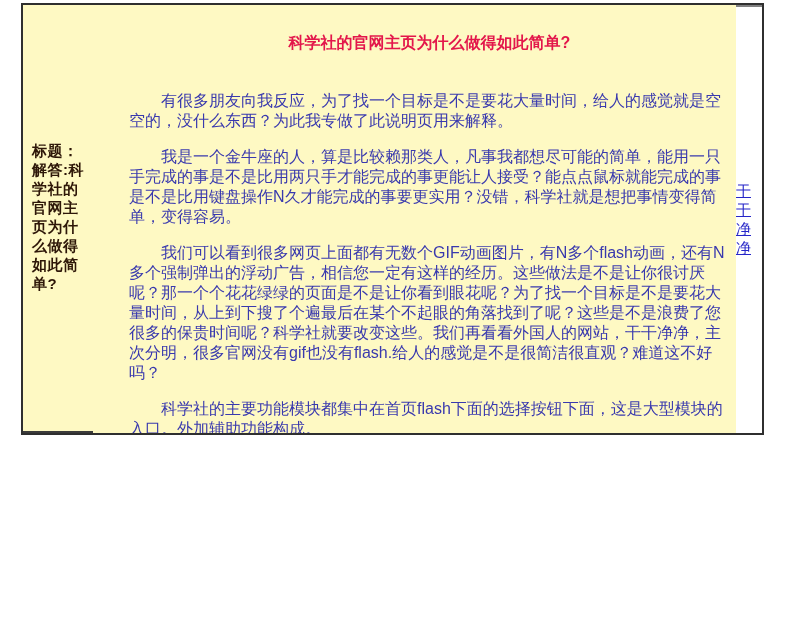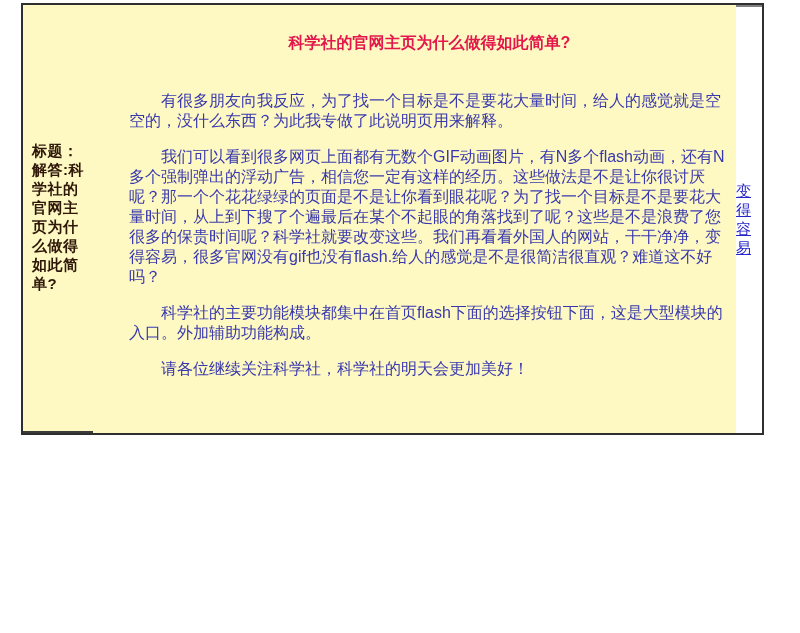--- a/index.html
+++ b/index.html
@@ -76,21 +76,22 @@
 <body>
 
 <div class="frame">
   <div class="title-bar">
     <span>标题： 解答:科学社的官网主页为什么做得如此简单?</span>
   </div>
   <div class="content">
     <div class="heading">科学社的官网主页为什么做得如此简单?</div>
     <div id="paragraphs">
         <p>有很多朋友向我反应，为了找一个目标是不是要花大量时间，给人的感觉就是空空的，没什么东西？为此我专做了此说明页用来解释。</p>
-        <p>我们可以看到很多网页上面都有无数个GIF动画图片，有N多个flash动画，还有N多个强制弹出的浮动广告，相信您一定有这样的经历。这些做法是不是让你很讨厌呢？那一个个花花绿绿的页面是不是让你看到眼花呢？为了找一个目标是不是要花大量时间，从上到下搜了个遍最后在某个不起眼的角落找到了呢？这些是不是浪费了您很多的保贵时间呢？科学社就要改变这些。我们再看看外国人的网站，干干净净，变得容易，很多官网没有gif也没有flash.给人的感觉是不是很简洁很直观？难道这不好吗？</p>
+        <p>我是一个金牛座的人，算是比较赖那类人，凡事我都想尽可能的简单，能用一只手完成的事是不是比用两只手才能完成的事更能让人接受？能点点鼠标就能完成的事是不是比用键盘操作N久才能完成的事要更实用？没错，科学社就是想把事情变得简单，变得容易。</p>
+        <p>我们可以看到很多网页上面都有无数个GIF动画图片，有N多个flash动画，还有N多个强制弹出的浮动广告，相信您一定有这样的经历。这些做法是不是让你很讨厌呢？那一个个花花绿绿的页面是不是让你看到眼花呢？为了找一个目标是不是要花大量时间，从上到下搜了个遍最后在某个不起眼的角落找到了呢？这些是不是浪费了您很多的保贵时间呢？科学社就要改变这些。我们再看看外国人的网站，干干净净，主次分明，很多官网没有gif也没有flash.给人的感觉是不是很简洁很直观？难道这不好吗？</p>
         <p>科学社的主要功能模块都集中在首页flash下面的选择按钮下面，这是大型模块的入口。外加辅助功能构成。</p>
         <p>请各位继续关注科学社，科学社的明天会更加美好！</p>
       </div>
   </div>
   <div class="footer">
-    <a href="#" class="close-link">变得容易</a>
+    <a href="#" class="close-link">干干净净</a>
   </div>
 </div>
 
 </body></html>

